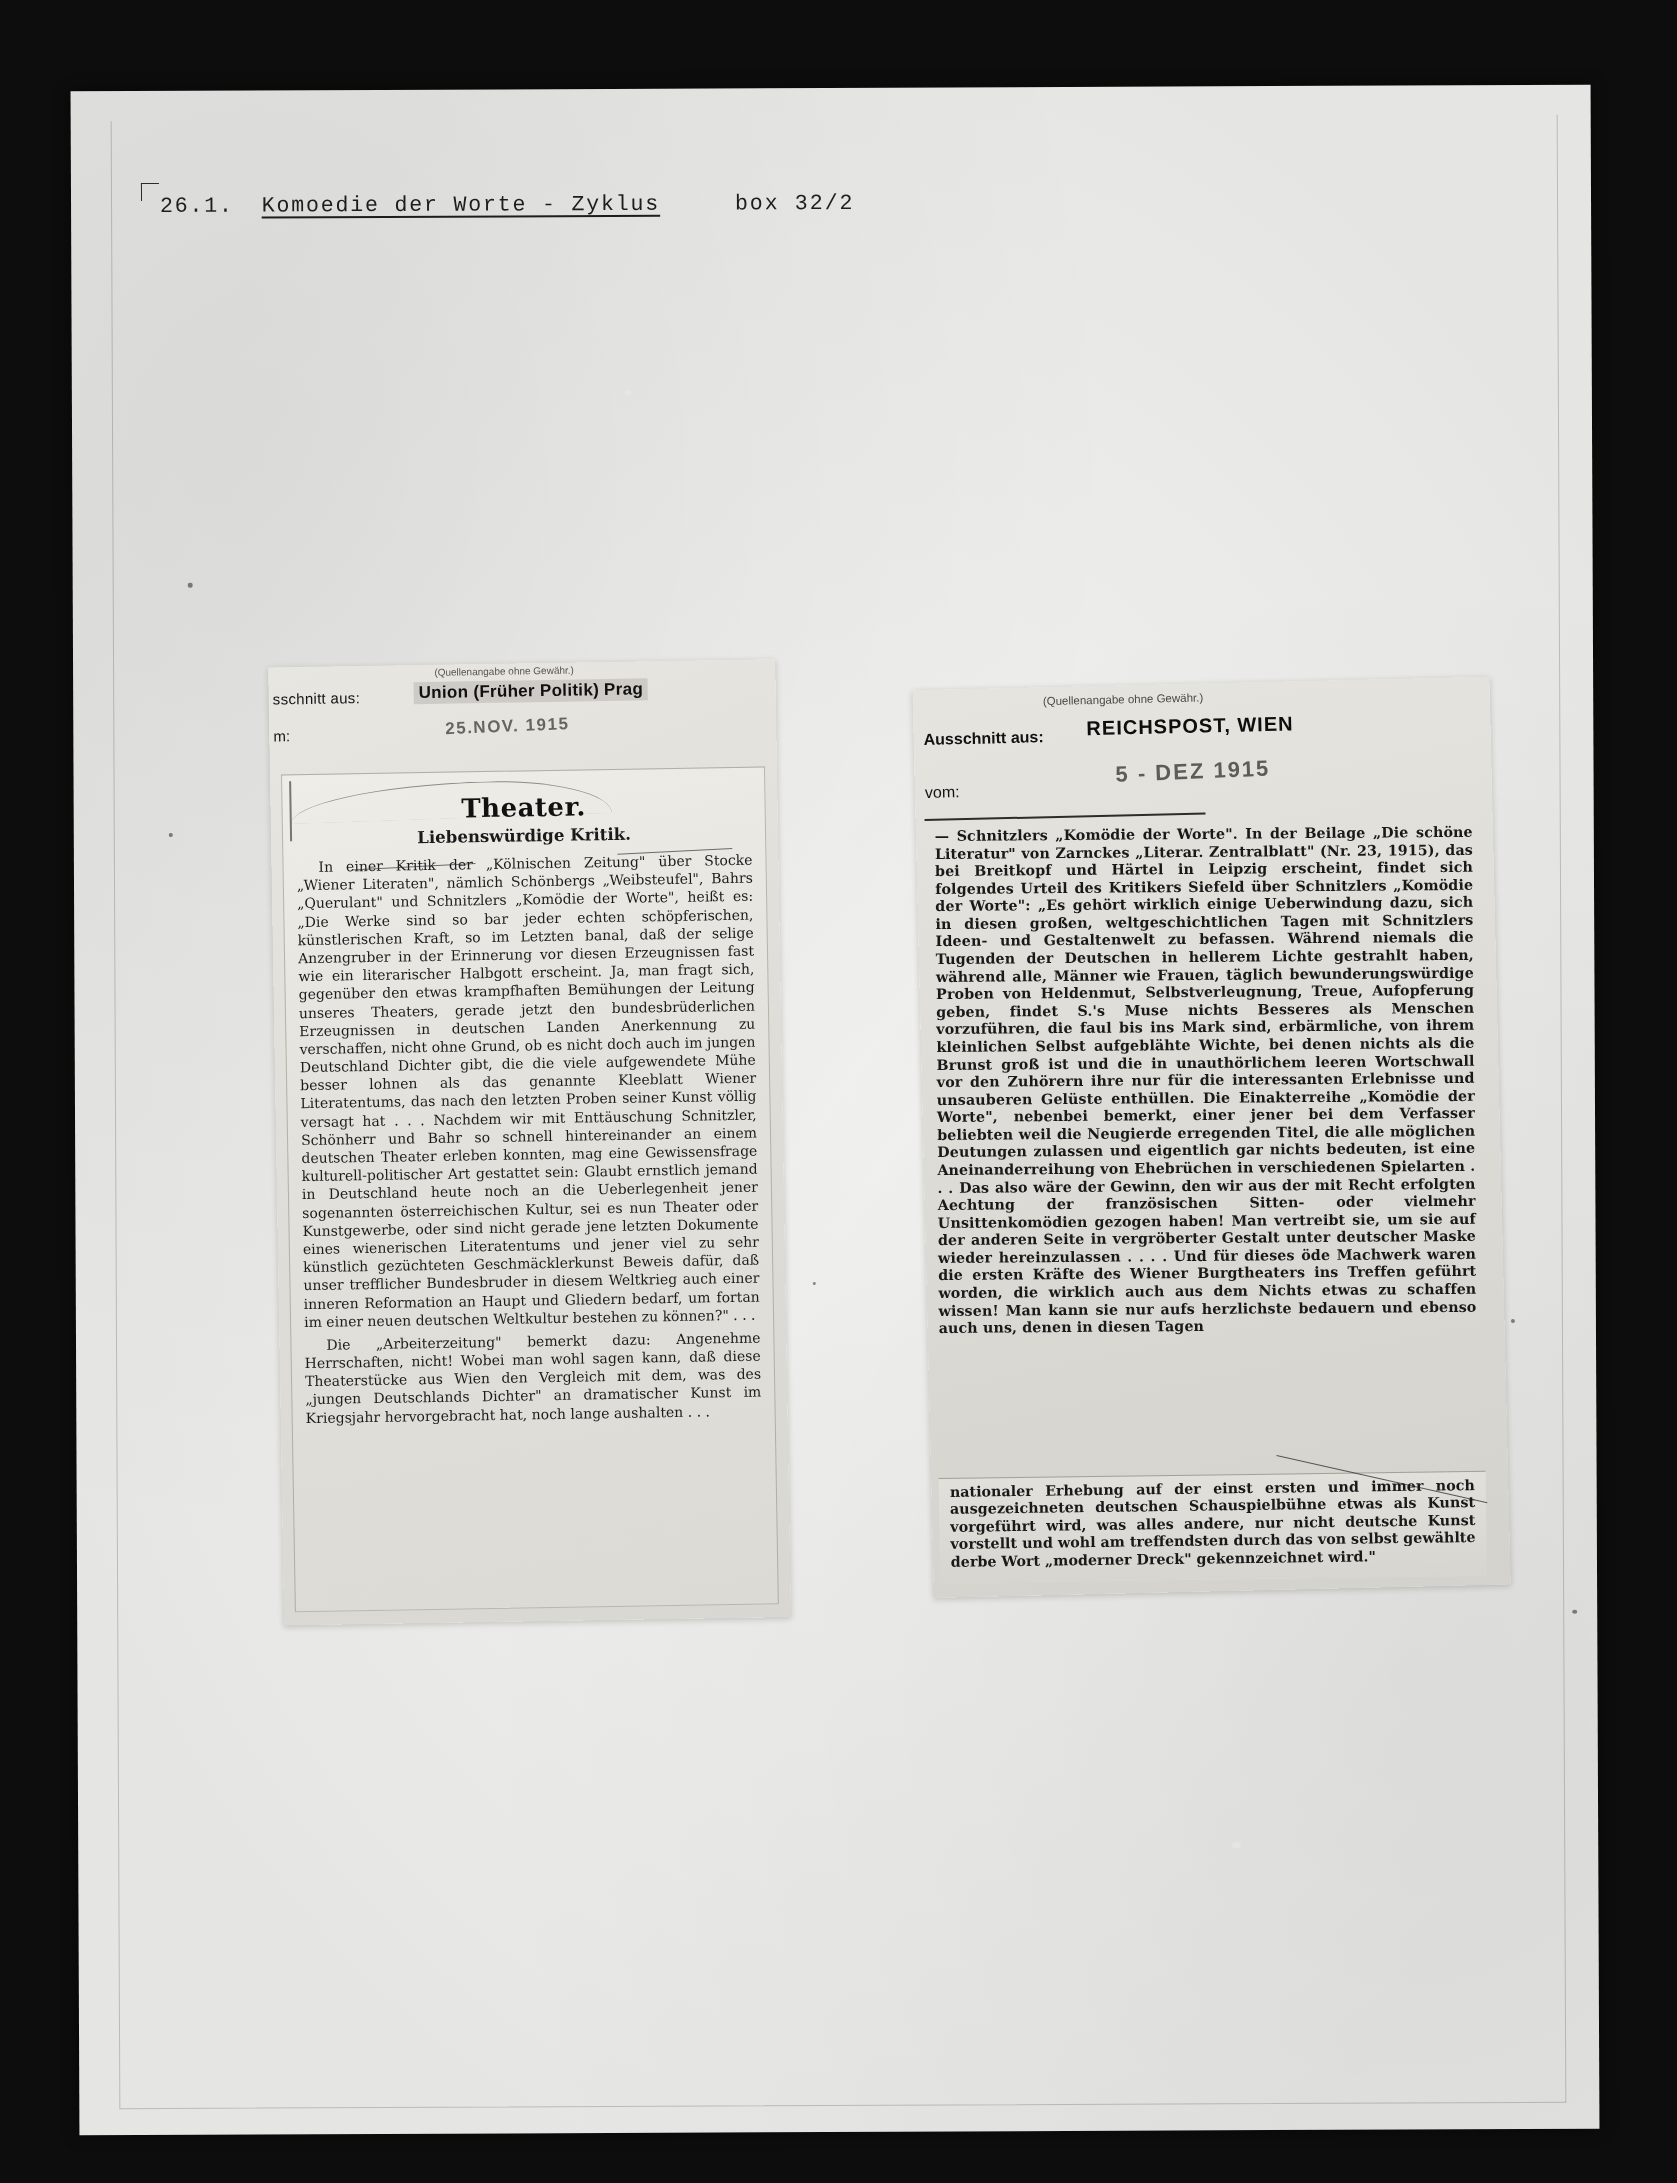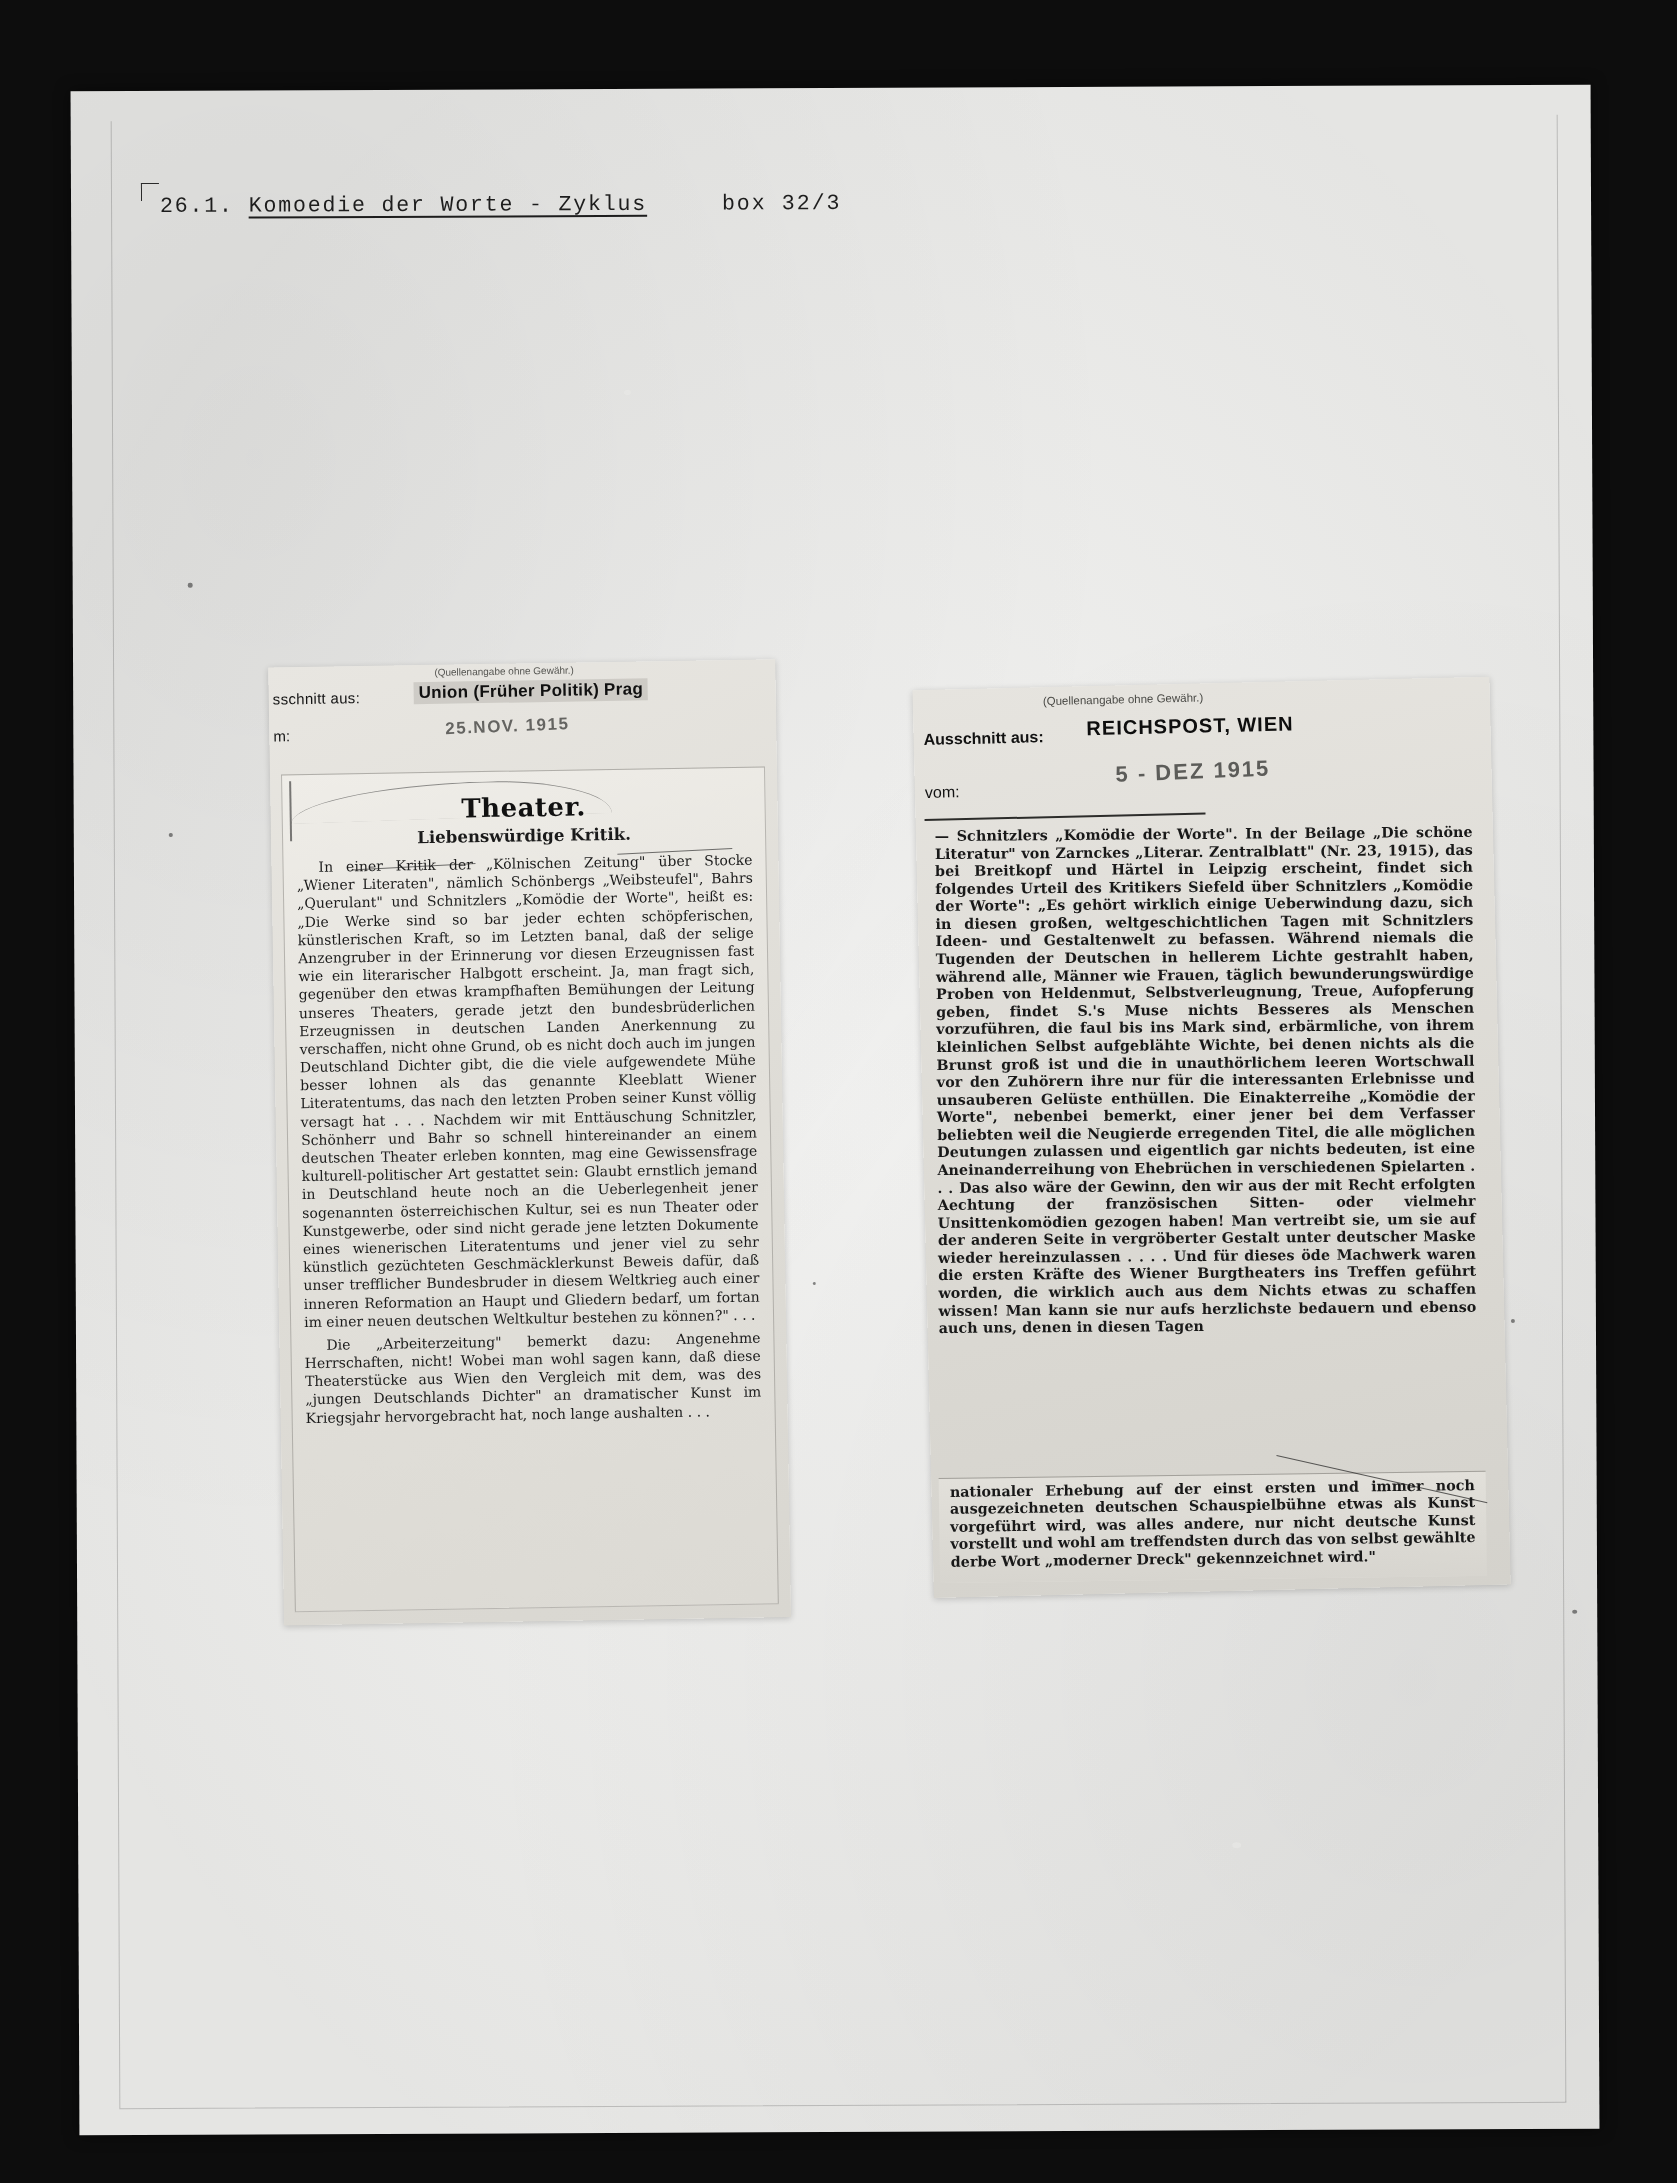--- a/index.html
+++ b/index.html
@@ -63,21 +63,21 @@
   }
   #header .corner {
     position: absolute;
     left: -19px;
     top: -11px;
     width: 17px;
     height: 17px;
     border-left: 1.5px solid #2a2a2a;
     border-top: 1.5px solid #2a2a2a;
   }
-  #header .num { }
+  #header .num { margin-right: 13px; }
   #header .title {
     text-decoration: underline;
     text-underline-offset: 4.5px;
   }
   #header .box { margin-left: 60px; letter-spacing: 2px; }
 
   
   .clip {
     position: absolute;
     background: #e4e2dd;
@@ -339,21 +339,21 @@
 </head>
 <body>
 
 <div id="page">
   <div id="page-frame"></div>
 
   <div id="header">
     <span class="corner"></span>
     <span class="num">26.1.</span>
     <span class="title">Komoedie der Worte - Zyklus</span>
-    <span class="box">box 32/3</span>
+    <span class="box">box 32/2</span>
   </div>
 
   <div class="clip" id="clip-left">
     <div class="head-block">
       <span class="small-top">(Quellenangabe ohne Gewähr.)</span>
       <span class="lbl-aus stamp-label">sschnitt aus:</span>
       <span class="lbl-vom stamp-label">m:</span>
       <span class="paper-name">Union (Früher Politik) Prag</span>
       <span class="date-stamp">25.NOV. 1915</span>
     </div>

